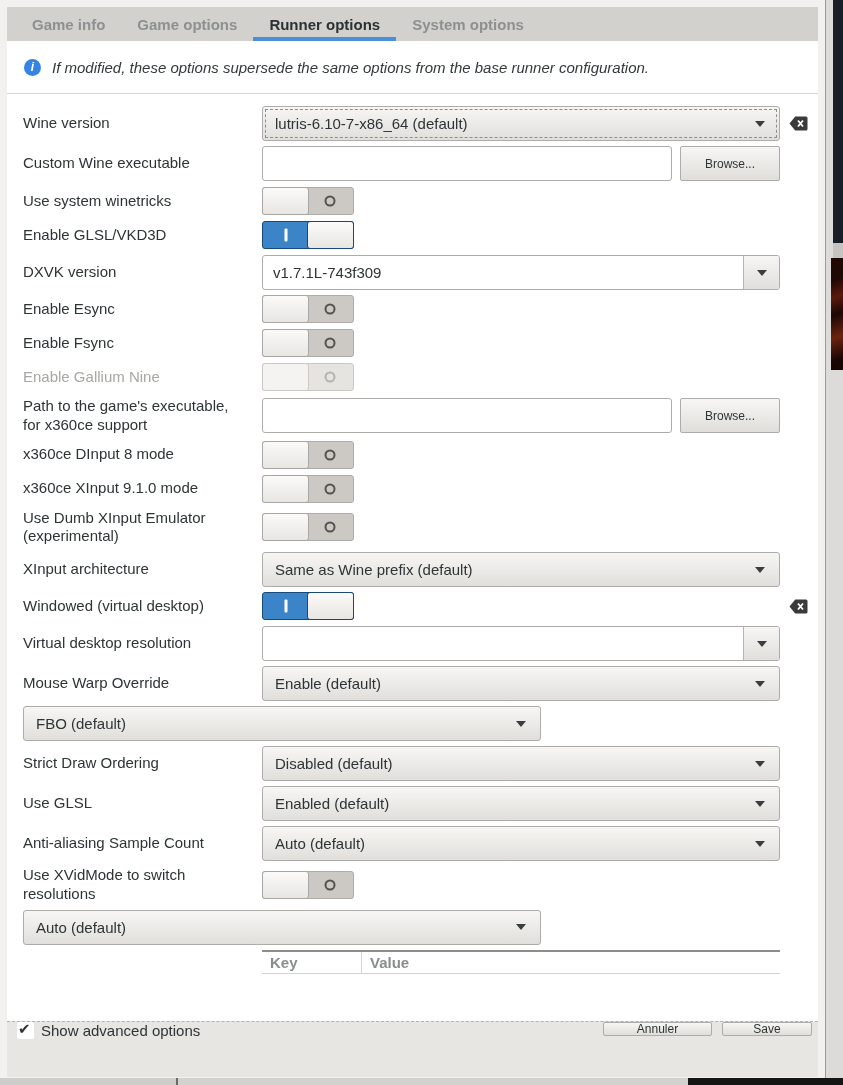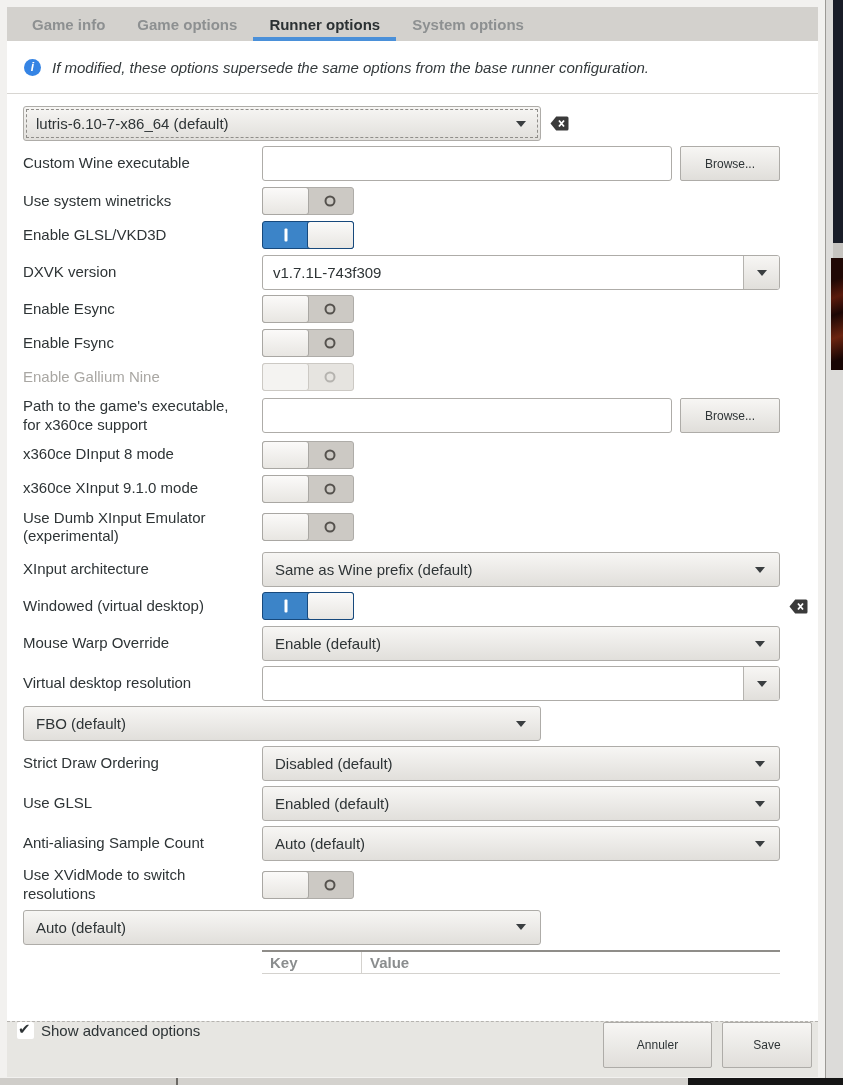--- a/index.html
+++ b/index.html
@@ -110,21 +110,21 @@
   
   .footer { height:56px; background:#e7e6e2; border-top:1px dashed #b5b3af;
             display:flex; align-items:flex-start; padding:0 6px 0 10px; }
   .chk-wrap { display:flex; align-items:center; flex:1; }
   .checkbox { width:17px; height:17px; background:#fff; border:1px solid #88868
 2; border-radius:2px;
               position:relative; cursor:default; }
   .checkbox.checked::after { content:"\2714"; position:absolute; left:1px; top:-2px;
                              font-size:15px; color:#2e3436; }
   .chk-label { font-size:15px; margin-left:7px; color:#2e3436; }
-  .footer .gbutton { height:46px; }
+  .footer .gbutton { height:14px; }
   .cancel-btn { width:109px; }
   .save-btn { width:90px; margin-left:10px; }
 </style>
 </head>
 <body>
 
 <div class="right-bg">
   <div class="rb-navy"></div>
   <div class="rb-band"></div>
   <div class="rb-red"></div>
@@ -145,20 +145,21 @@
   </div>
 
   <div class="banner">
     <div class="info-icon">i</div>
     <div class="banner-text">If modified, these options supersede the same options from the base runner configuration.</div>
   </div>
 
   <div class="content">
 
     <div class="row mb5">
+      <div class="flabel">Wine version</div>
       <div class="control">
         <div class="gselect focused">
           <span class="sel-text">lutris-6.10-7-x86_64 (default)</span>
           <span class="arrow-down"></span>
         </div>
       </div>
       <div class="extra">
         <span class="clear-icon">
           <svg width="19" height="15" viewBox="0 0 19 15">
               <path d="M6.2 0.5 L17 0.5 Q18.5 0.5 18.5 2 L18.5 13 Q18.5 14.5 17 14.5 L6.2 14.5 L0.5 7.5 Z" fill="#3a3a3a"></path>
@@ -298,42 +299,42 @@
         <span class="clear-icon">
           <svg width="19" height="15" viewBox="0 0 19 15">
               <path d="M6.2 0.5 L17 0.5 Q18.5 0.5 18.5 2 L18.5 13 Q18.5 14.5 17 14.5 L6.2 14.5 L0.5 7.5 Z" fill="#3a3a3a"></path>
               <path d="M9 4.5 L14 10.5 M14 4.5 L9 10.5" stroke="#ffffff" stroke-width="1.8"></path>
             </svg>
         </span>
       </div>
     </div>
 
     <div class="row mb5">
-      <div class="flabel">Mouse Warp Override</div>
-      <div class="control">
-        <div class="gselect">
-          <span class="sel-text">Enable (default)</span>
-          <span class="arrow-down"></span>
-        </div>
-      </div>
-    </div>
-
-    <div class="row mb5">
       <div class="flabel">Virtual desktop resolution</div>
       <div class="control">
         <div class="combo">
           <input class="centry" value="" style="">
           <div class="combo-btn">
               <span class="arrow-down"></span>
             </div>
         </div>
       </div>
     </div>
 
     <div class="row mb5">
+      <div class="flabel">Mouse Warp Override</div>
+      <div class="control">
+        <div class="gselect">
+          <span class="sel-text">Enable (default)</span>
+          <span class="arrow-down"></span>
+        </div>
+      </div>
+    </div>
+
+    <div class="row mb5">
       <div class="control">
         <div class="gselect">
           <span class="sel-text">FBO (default)</span>
           <span class="arrow-down"></span>
         </div>
       </div>
     </div>
 
     <div class="row mb5">
       <div class="flabel">Strict Draw Ordering</div>

